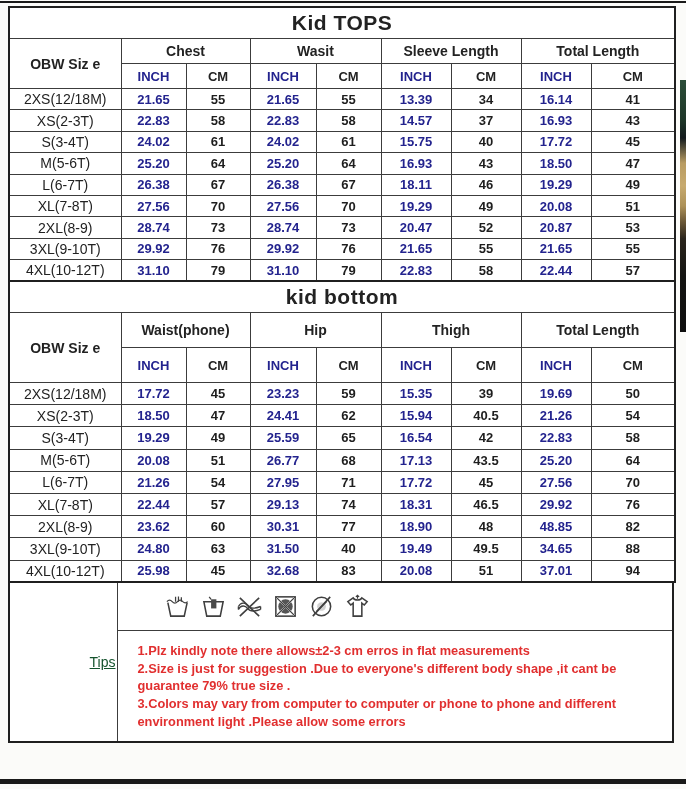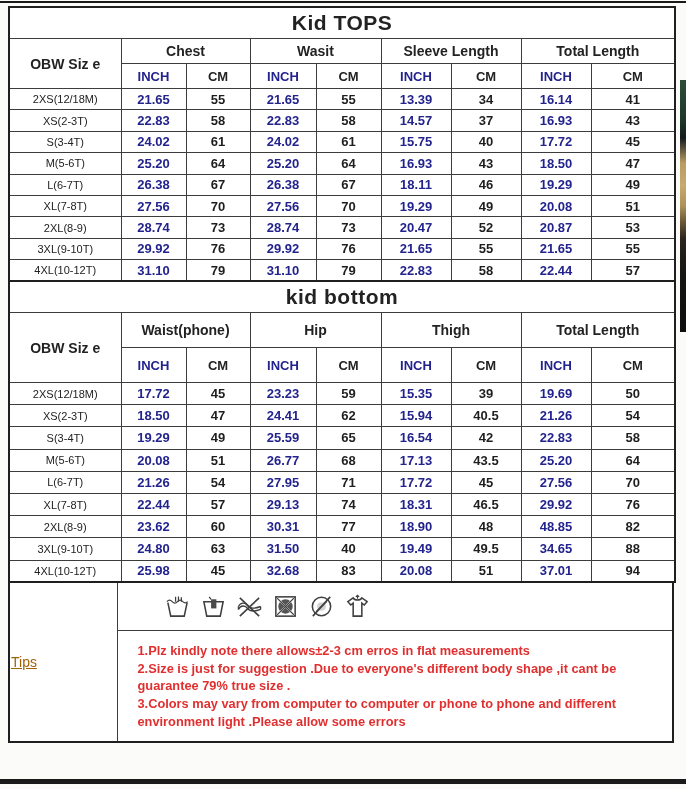--- a/index.html
+++ b/index.html
@@ -22,26 +22,26 @@
   .tbl-title{font-size:21px;font-weight:bold;height:30px;letter-spacing:.5px;}
   .group-row th{font-size:14px;font-weight:bold;height:24px;}
   .t2 .group-row th{height:34px;}
   .unit-row th{font-size:13px;font-weight:bold;height:24px;}
   .t2 .unit-row th{height:34px;}
   th.inch, td.inch{color:#23238e;}
   .size-hdr{font-size:14px;font-weight:normal;}
   tbody tr{height:21.4px;}
   .t2 tbody tr{height:22.2px;}
   tbody td{font-size:13px;}
-  tbody td.size{font-weight:normal;font-size:11px;}
+  tbody td.size{font-weight:normal;font-size:14px;}
   tbody td.inch{font-weight:bold;}
   tbody td.cm{font-weight:bold;color:#1e1e1e;}
   table.tips-table{border-collapse:collapse;table-layout:fixed;width:666px;background:#fff;border:2px solid #1f1f1f;margin-top:-2px;}
   table.tips-table td{border:1.5px solid #3c3c3c;vertical-align:middle;}
-  .tips-label{text-align:left;font-size:14px;color:#a16207;text-decoration:underline;}
+  .tips-label{text-align:right;font-size:14px;color:#14532d;text-decoration:underline;}
   .icons-cell{height:45px;padding-left:46px;}
   .icons-row{display:flex;gap:9px;align-items:center;}
   .licon{width:27px;height:27px;display:inline-block;}
   .licon svg{width:27px;height:27px;display:block;}
   .notes-cell{height:104px;padding:3px 6px 3px 20px;vertical-align:top;margin-left:39px;}
   .note-line{color:#e12f2f;font-weight:bold;font-size:12.8px;line-height:1.38;text-align:left;}
 </style>
 </head>
 <body>
 

